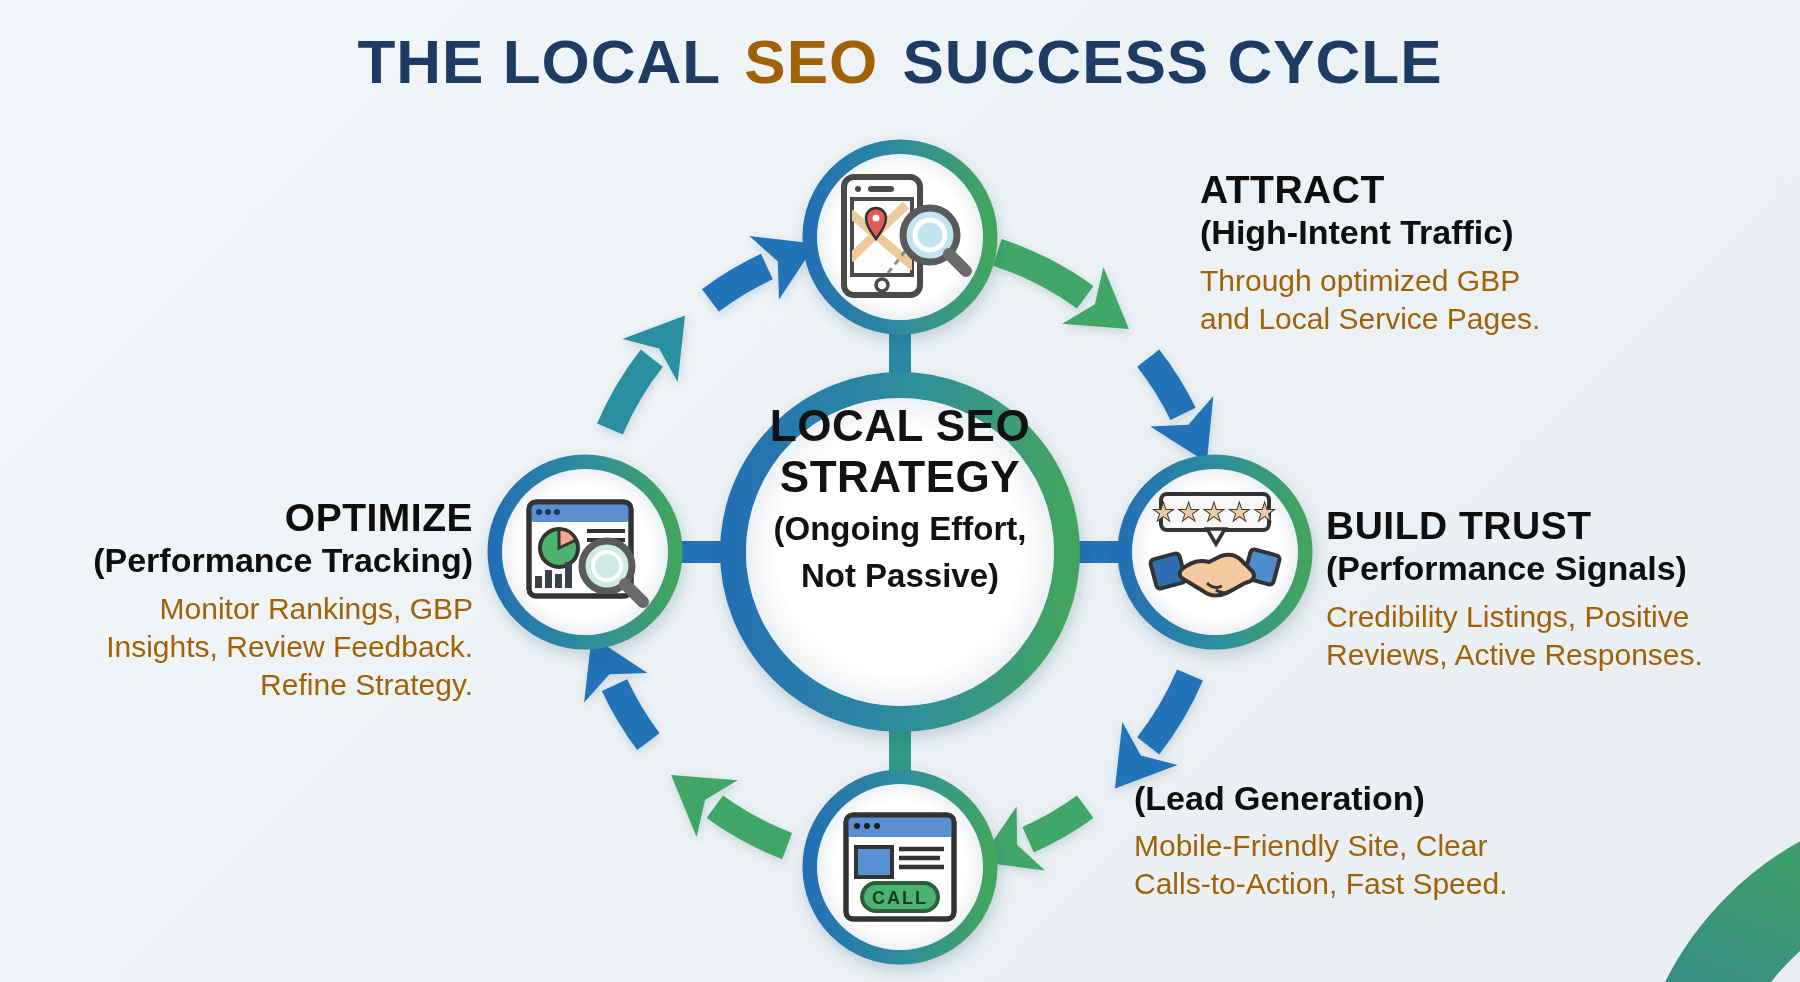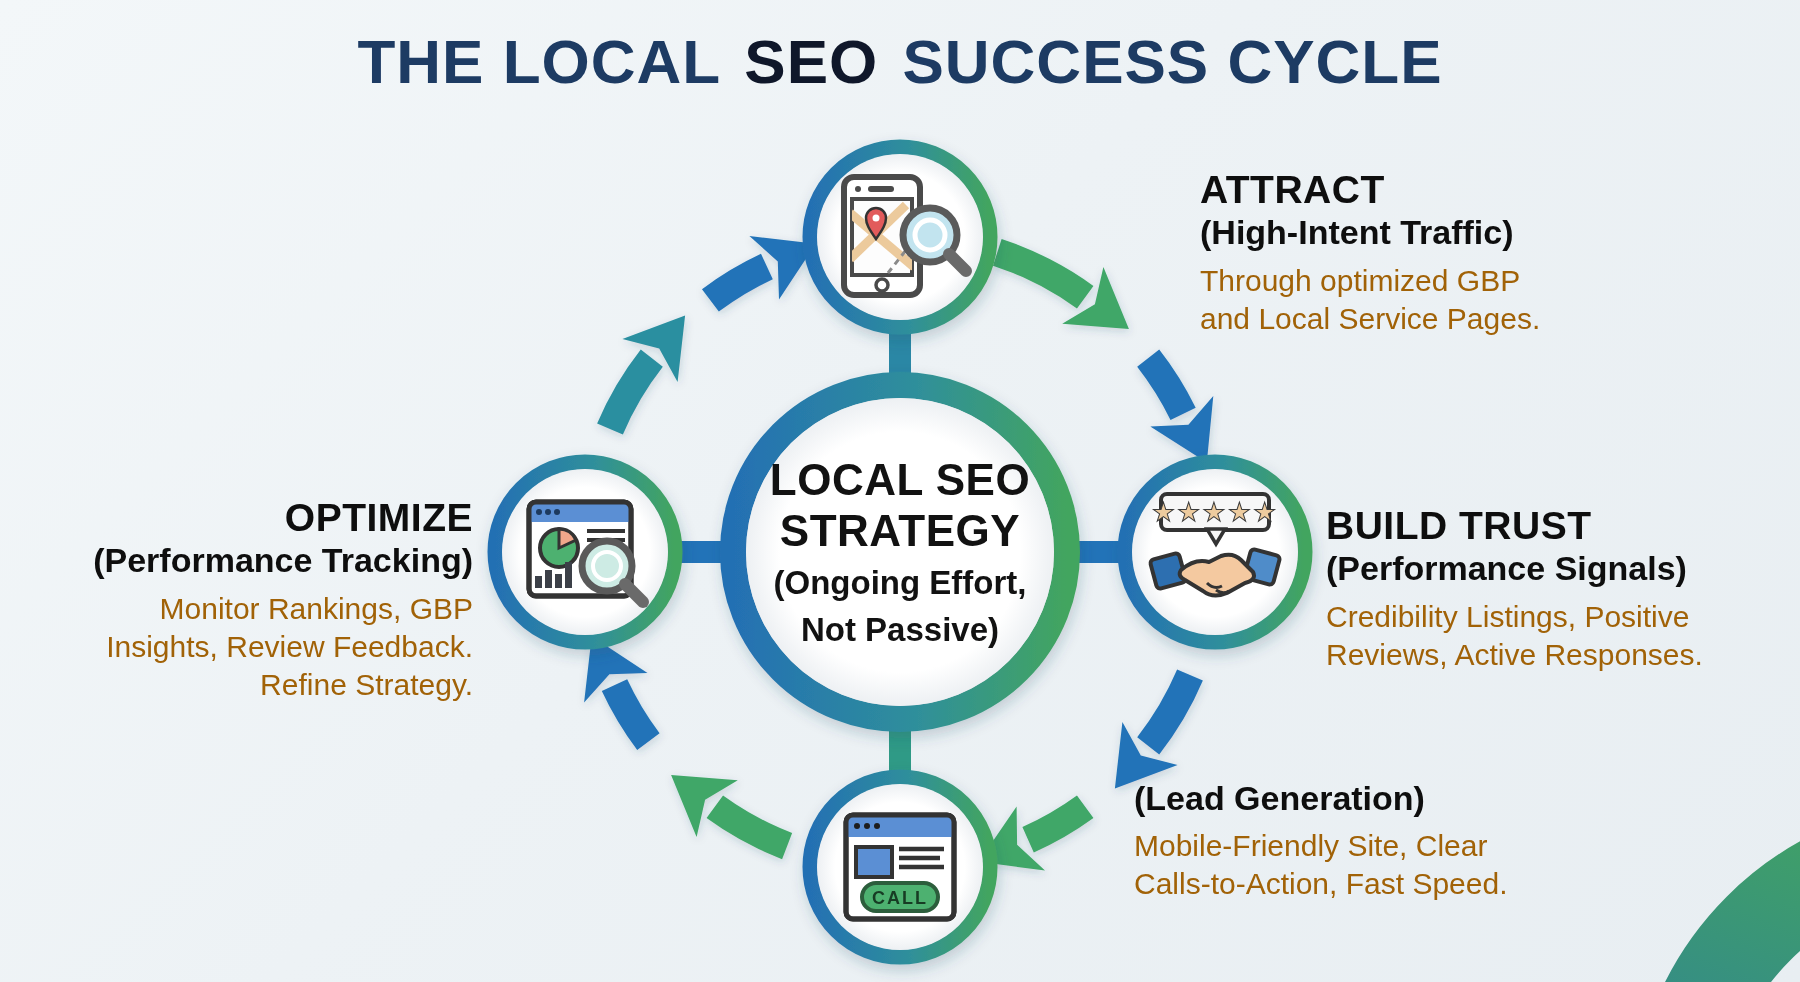--- a/index.html
+++ b/index.html
@@ -6,24 +6,24 @@
   body{
     width:1800px;height:982px;position:relative;overflow:hidden;
     background:linear-gradient(135deg,#f3f7f9 0%,#edf2f5 45%,#e8eef2 100%);
     font-family:"Liberation Sans",sans-serif;
   }
   .stage-canvas{position:absolute;left:0;top:0;}
   .title{
     position:absolute;top:26px;left:0;width:100%;text-align:center;
     font-size:62px;font-weight:bold;letter-spacing:1px;color:#1d3b63;white-space:nowrap;
   }
-  .title .seo{color:#0f172a;margin:0 6px;}
+  .title .seo{color:#a16207;margin:0 6px;}
   .center-text{
     position:absolute;left:746px;top:400px;width:308px;height:304px;
-    display:flex;flex-direction:column;align-items:center;justify-content:center;
+    display:flex;flex-direction:column;align-items:center;justify-content:flex-start;
     text-align:center;color:#121212;
   }
   .center-text .big{font-size:44px;font-weight:bold;line-height:1.16;letter-spacing:.5px;}
   .center-text .small{font-size:33px;font-weight:bold;line-height:1.18;margin-top:8px;}
   .label{position:absolute;color:#0e0e0e;}
   .label .h{font-size:39px;font-weight:bold;line-height:1.14;letter-spacing:.5px;}
   .label .sh{font-size:34px;font-weight:bold;line-height:1.18;}
   .label .body{font-size:30px;font-weight:normal;color:#a16207;line-height:1.27;margin-top:9px;}
   .label-attract{left:1200px;top:168px;}
   .label-build-trust{left:1326px;top:492px;margin-top:12px;}

